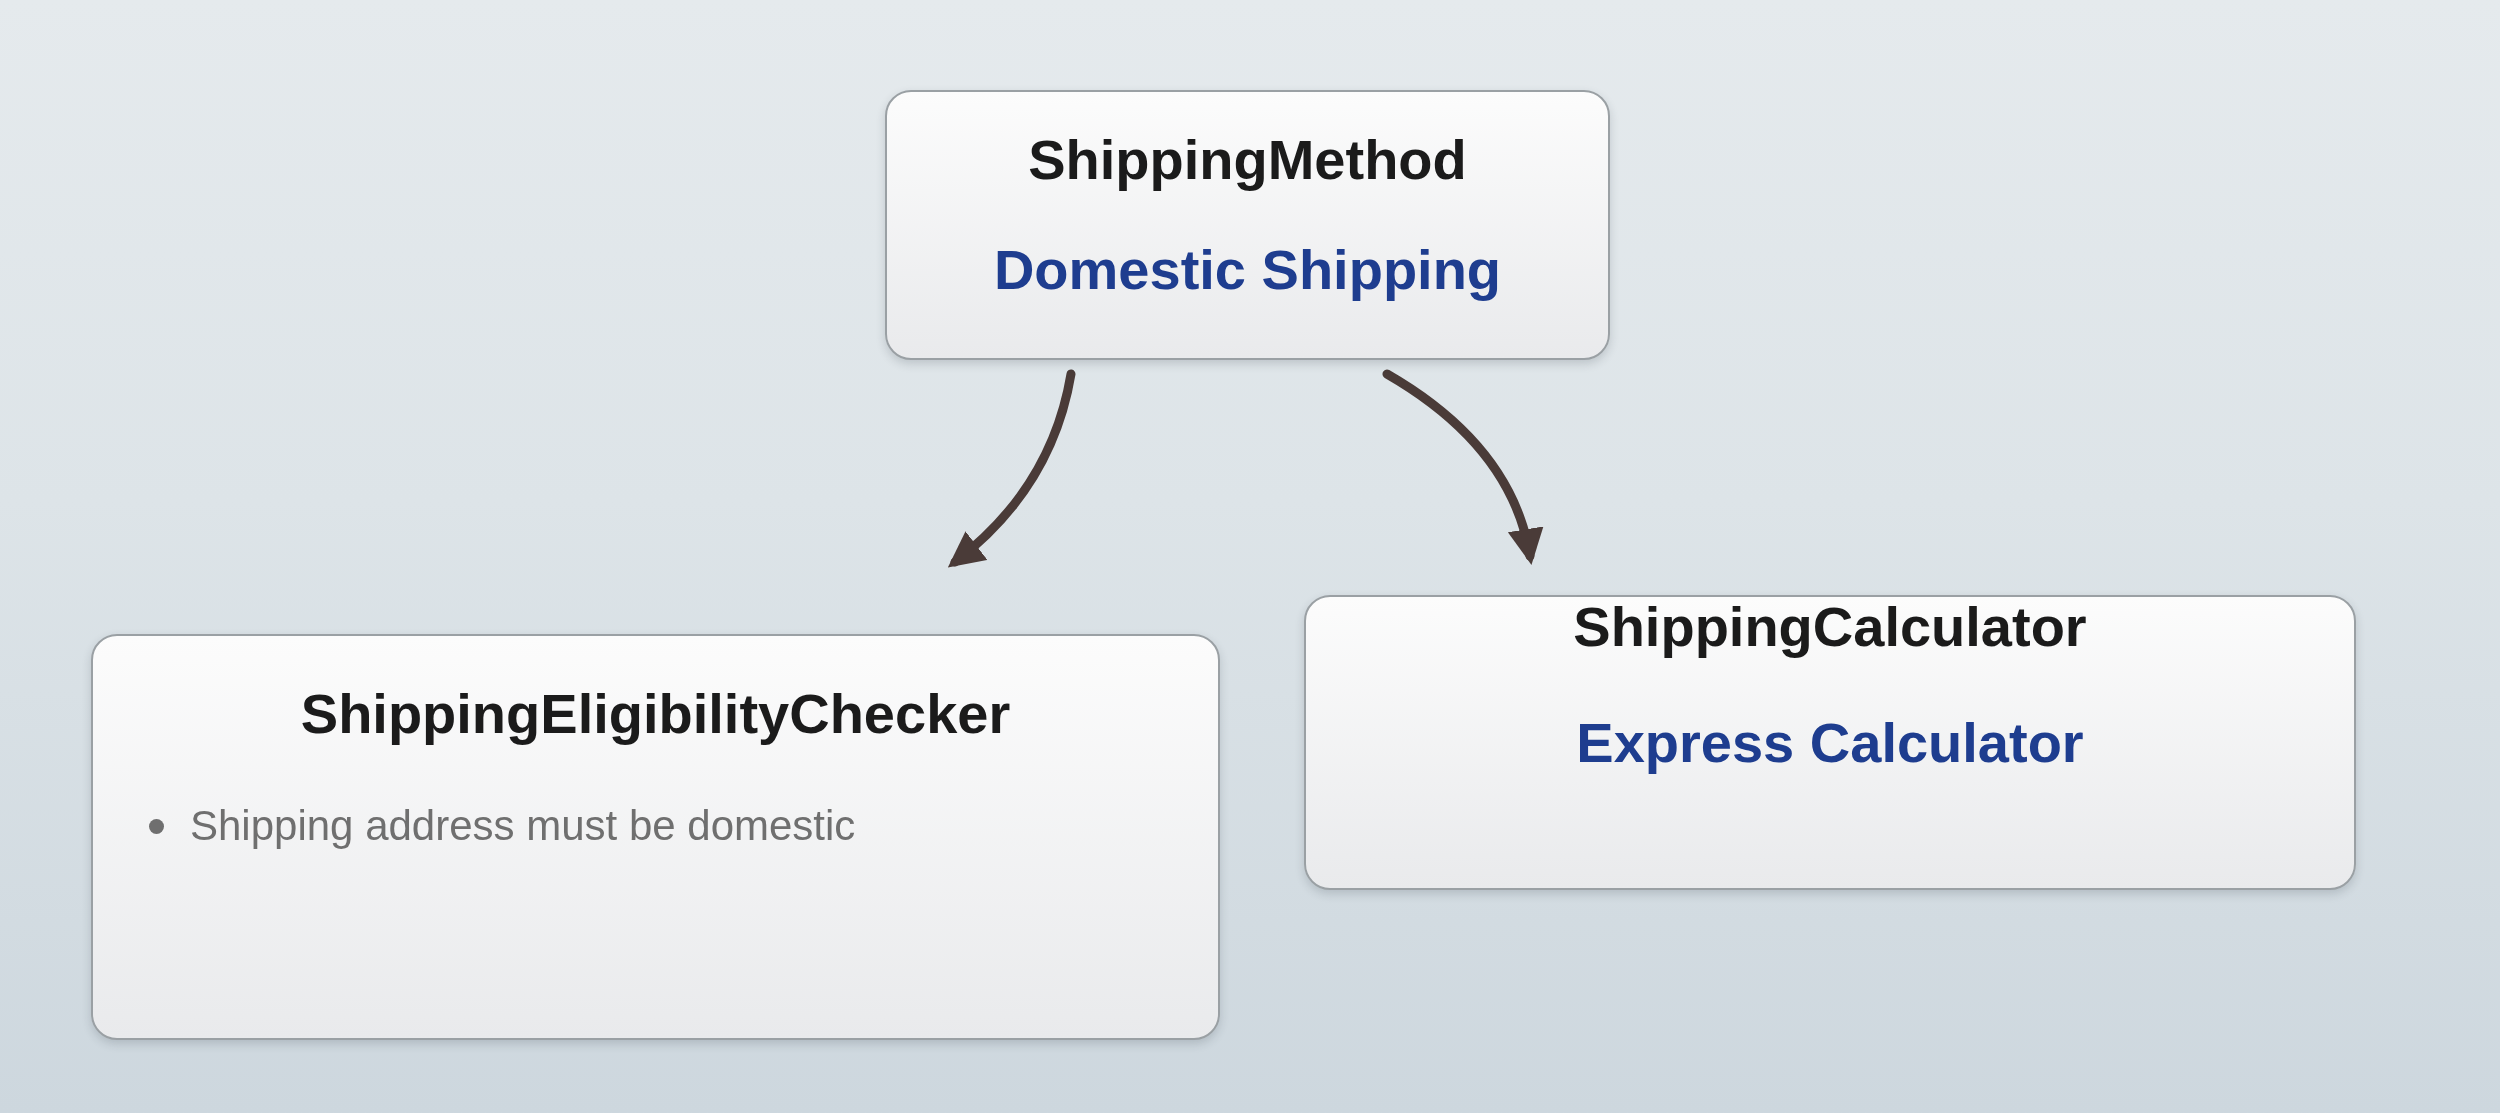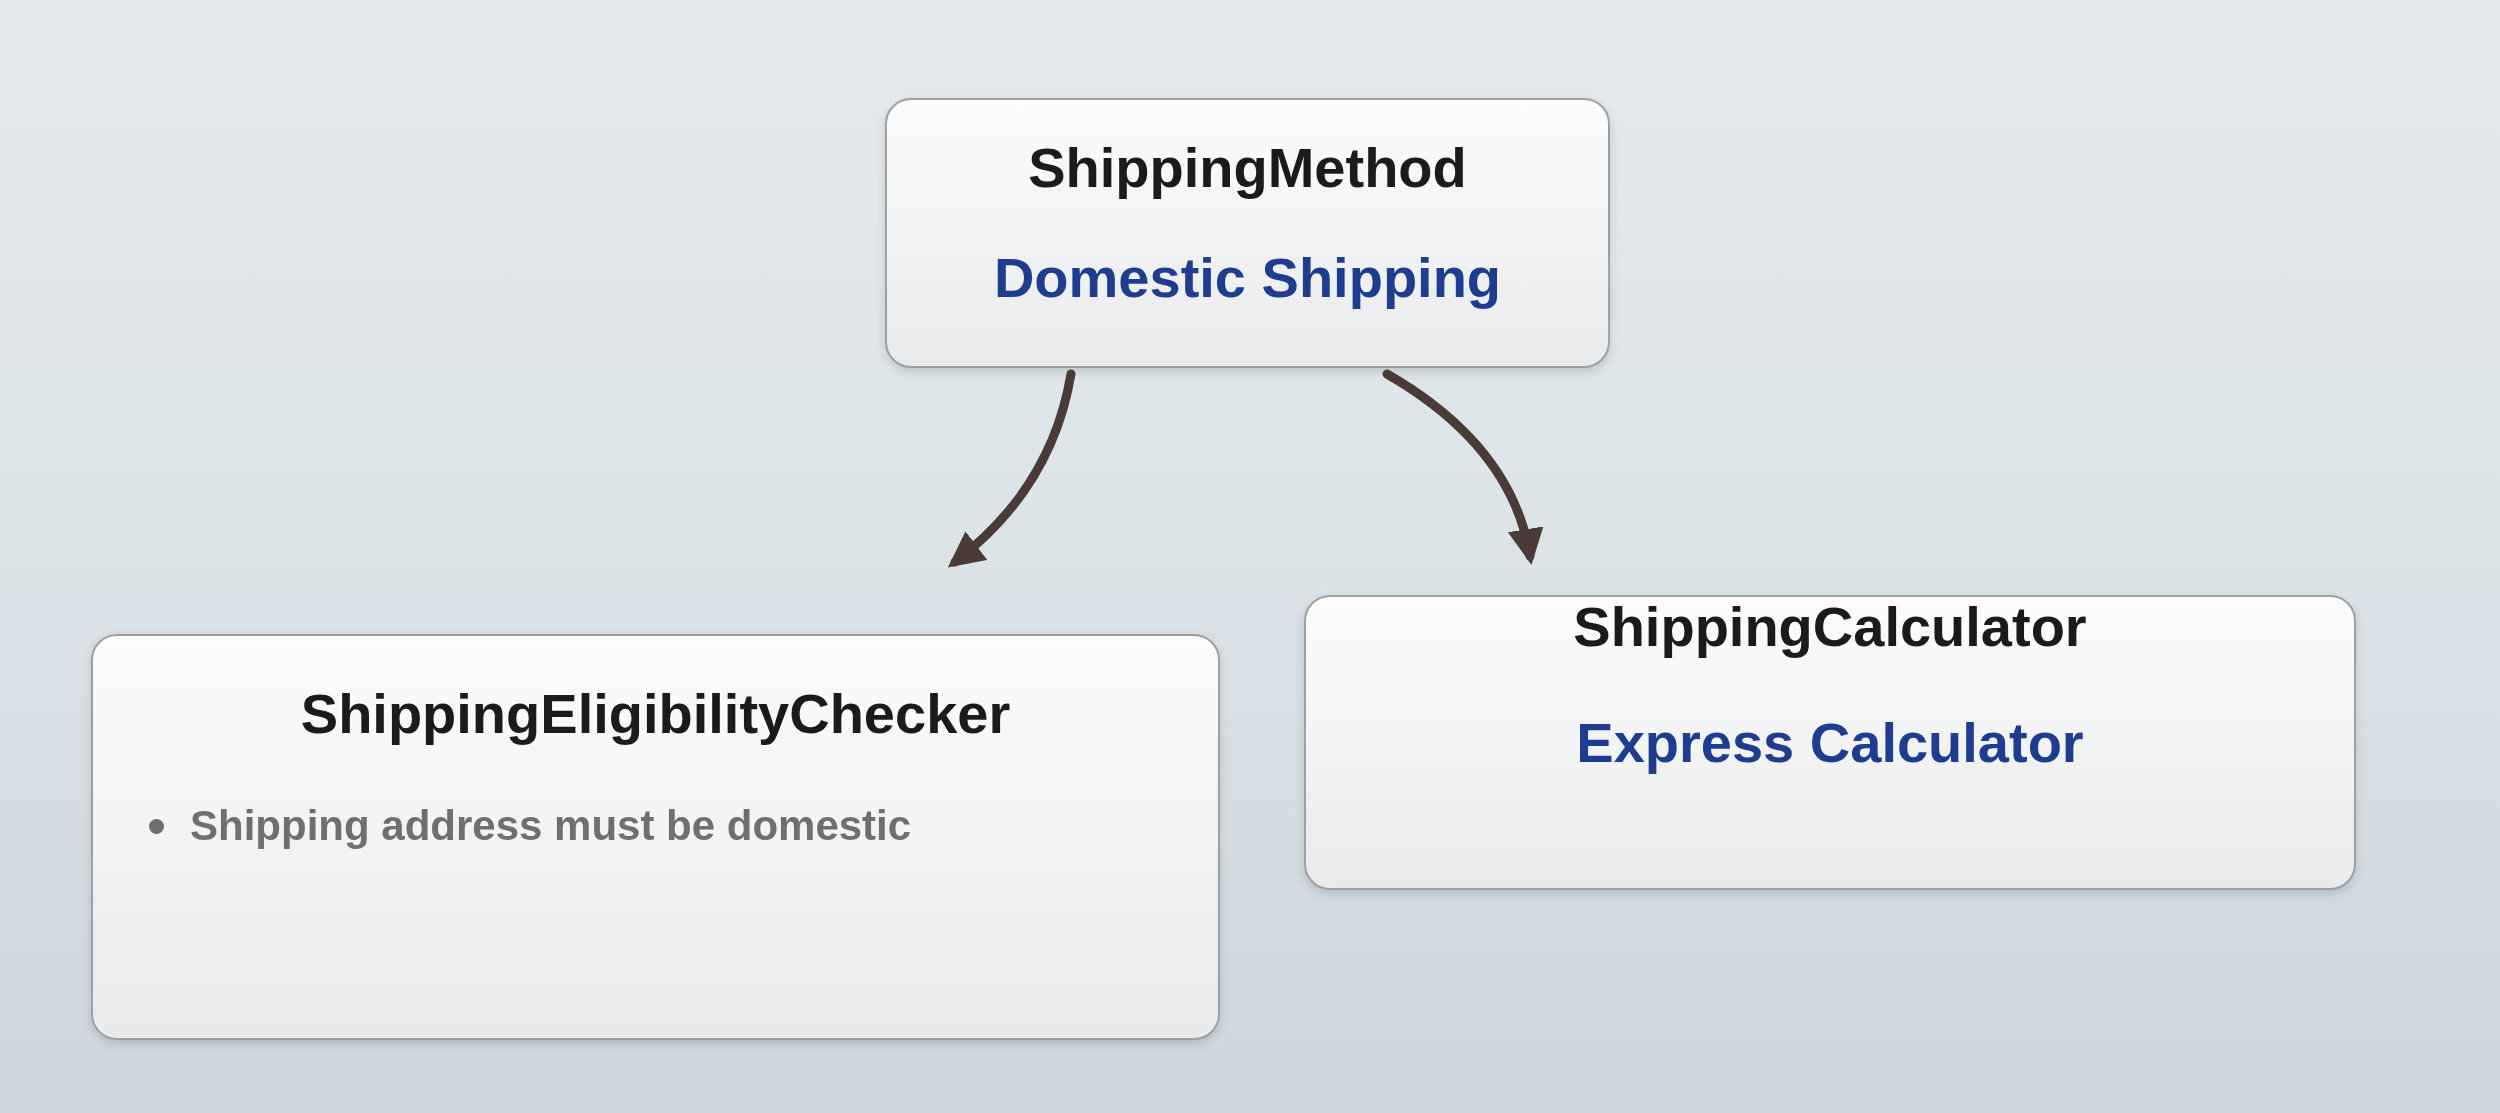--- a/index.html
+++ b/index.html
@@ -56,21 +56,21 @@
     line-height: 60px;
     white-space: nowrap;
   }
   .node-subtitle {
     font-size: 56px;
     font-weight: 700;
     color: var(--subtitle);
     line-height: 60px;
     white-space: nowrap;
   }
-  .node-method     { left: 885px;  top: 98px;  width: 725px;  height: 270px; padding-top: 38px; }
+  .node-method     { left: 885px;  top: 90px;  width: 725px;  height: 270px; padding-top: 38px; }
   .node-method .node-subtitle { margin-top: 50px; }
   .node-checker    { left: 91px;   top: 590px; width: 1129px; height: 406px; padding-top: 48px; margin-top: 44px; }
   .node-checker .node-subtitle { margin-top: 75px; }
   .node-calculator { left: 1304px; top: 595px; width: 1052px; height: 295px; }
   .node-calculator .node-subtitle { margin-top: 56px; }
   .bullet-row {
     align-self: flex-start;
     display: flex;
     align-items: center;
     margin-top: 58px;
@@ -80,21 +80,21 @@
   .bullet-dot {
     width: 15px;
     height: 15px;
     border-radius: 50%;
     background: var(--bullet);
     flex: 0 0 auto;
   }
   .bullet-text {
     margin-left: 26px;
     font-size: 42px;
-    font-weight: 700;
+    font-weight: 400;
     color: var(--bullet);
     line-height: 48px;
     white-space: nowrap;
   }
 </style>
 </head>
 <body>
 
 <div class="canvas">
 

